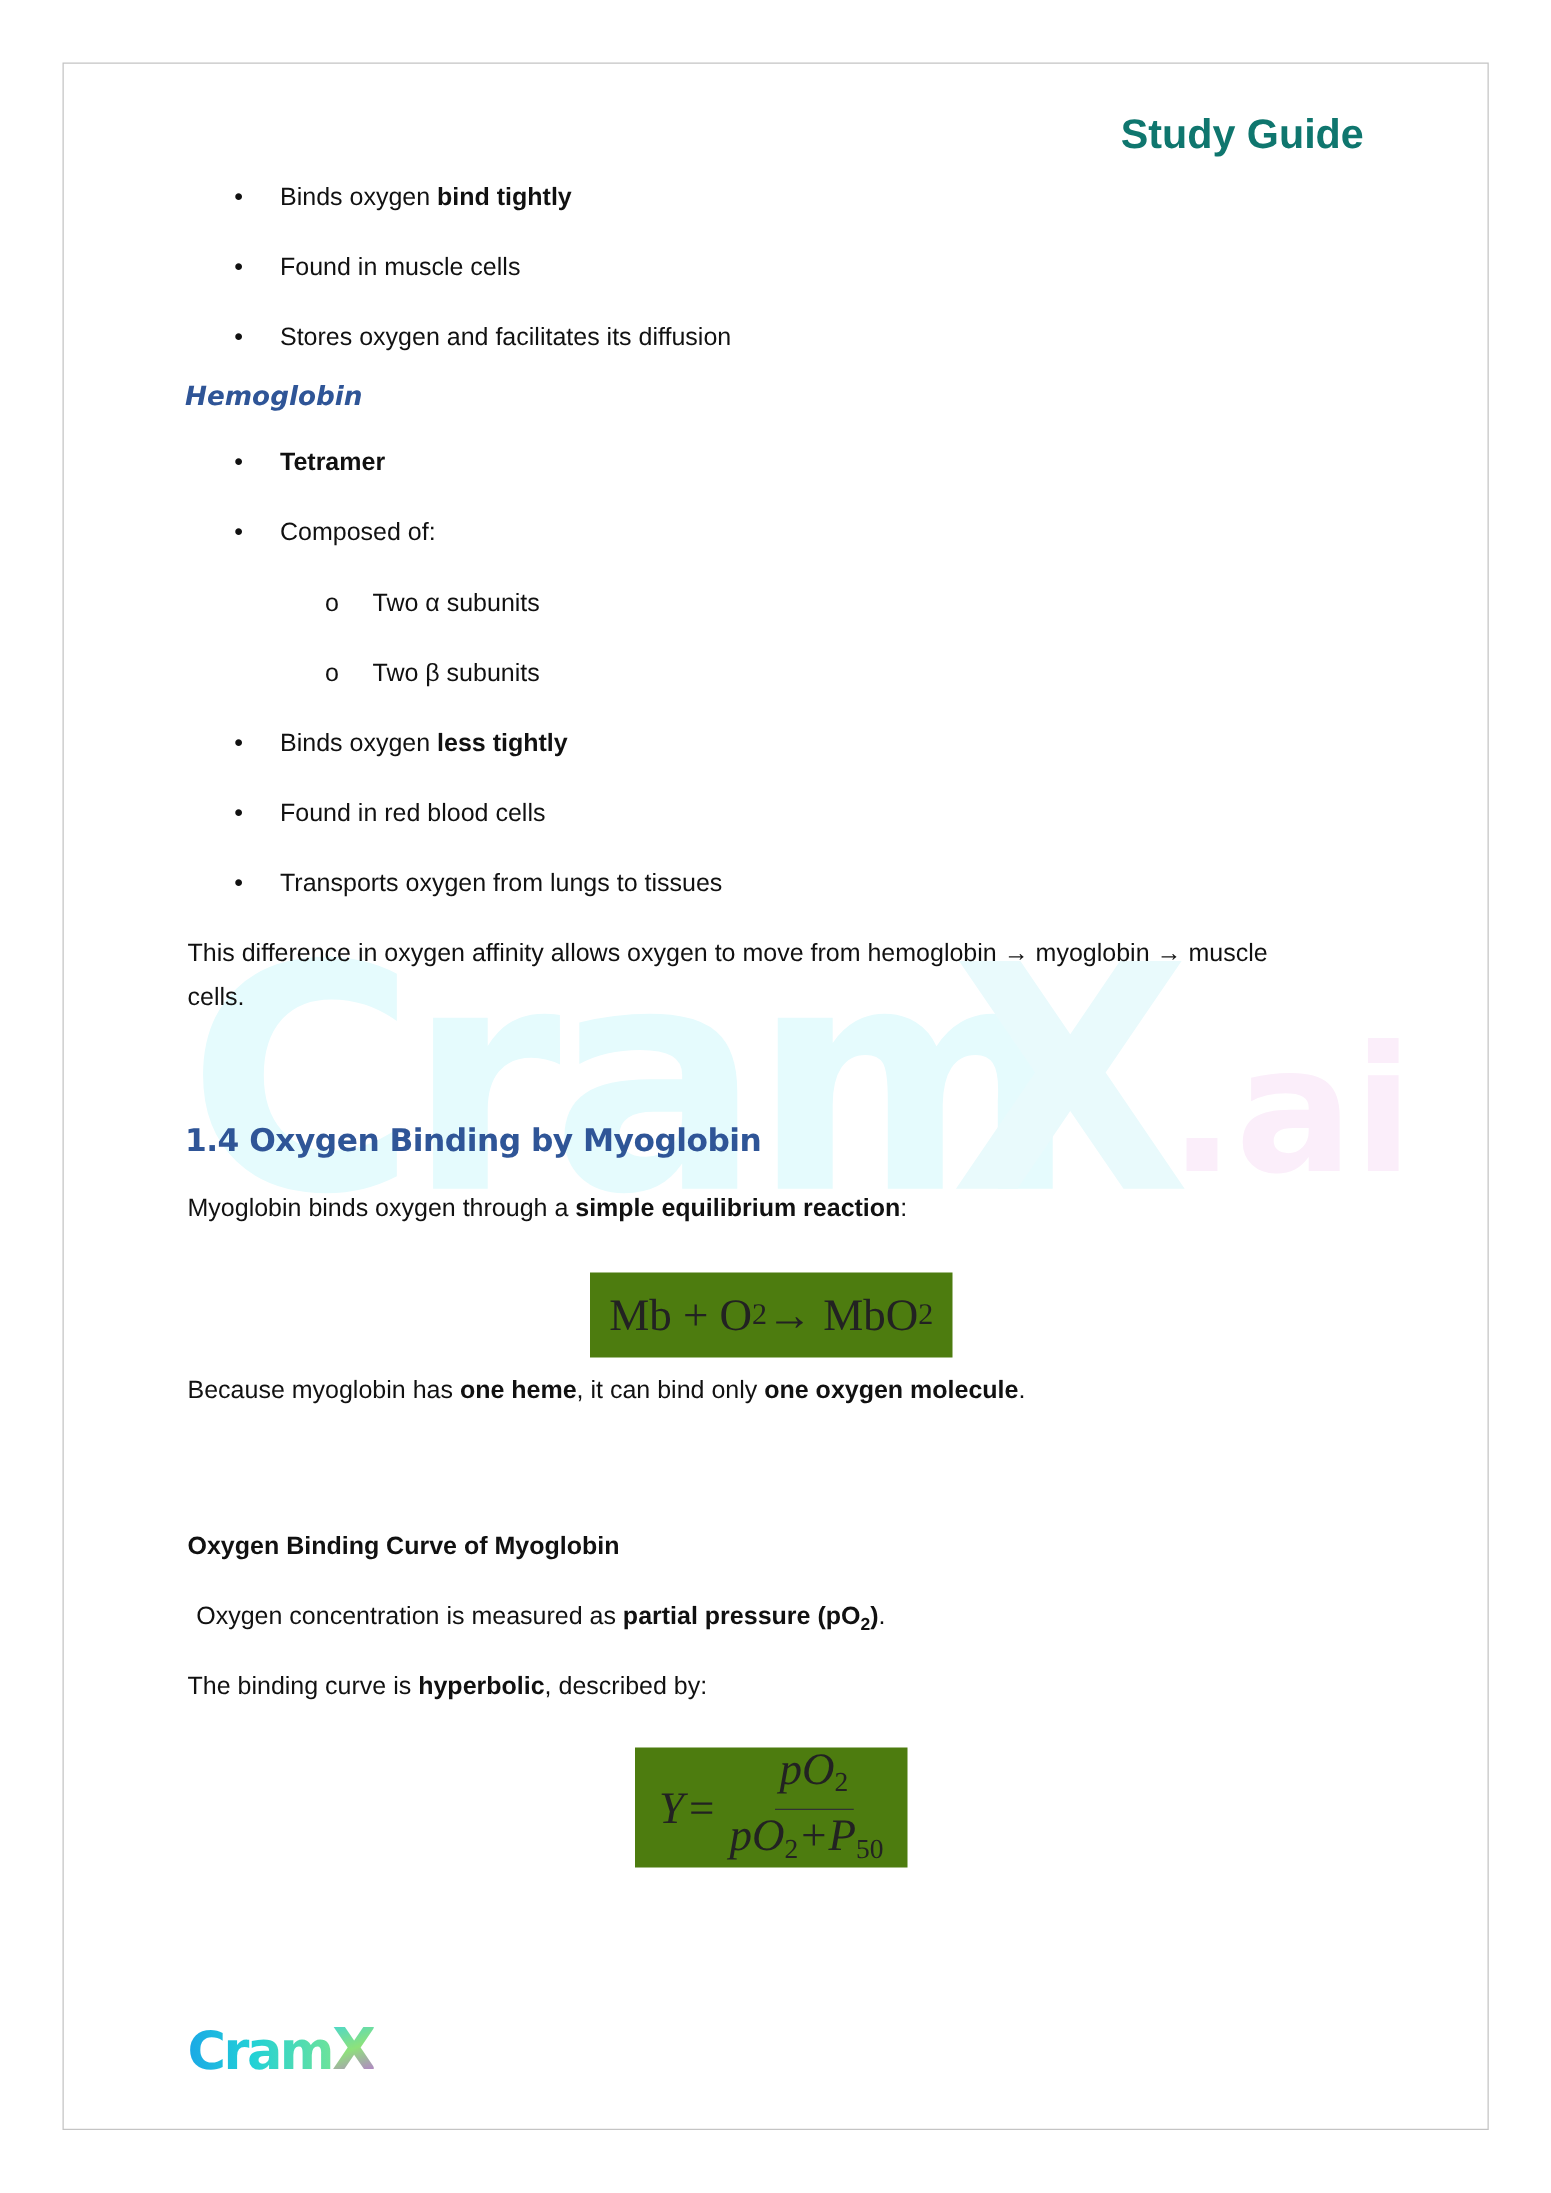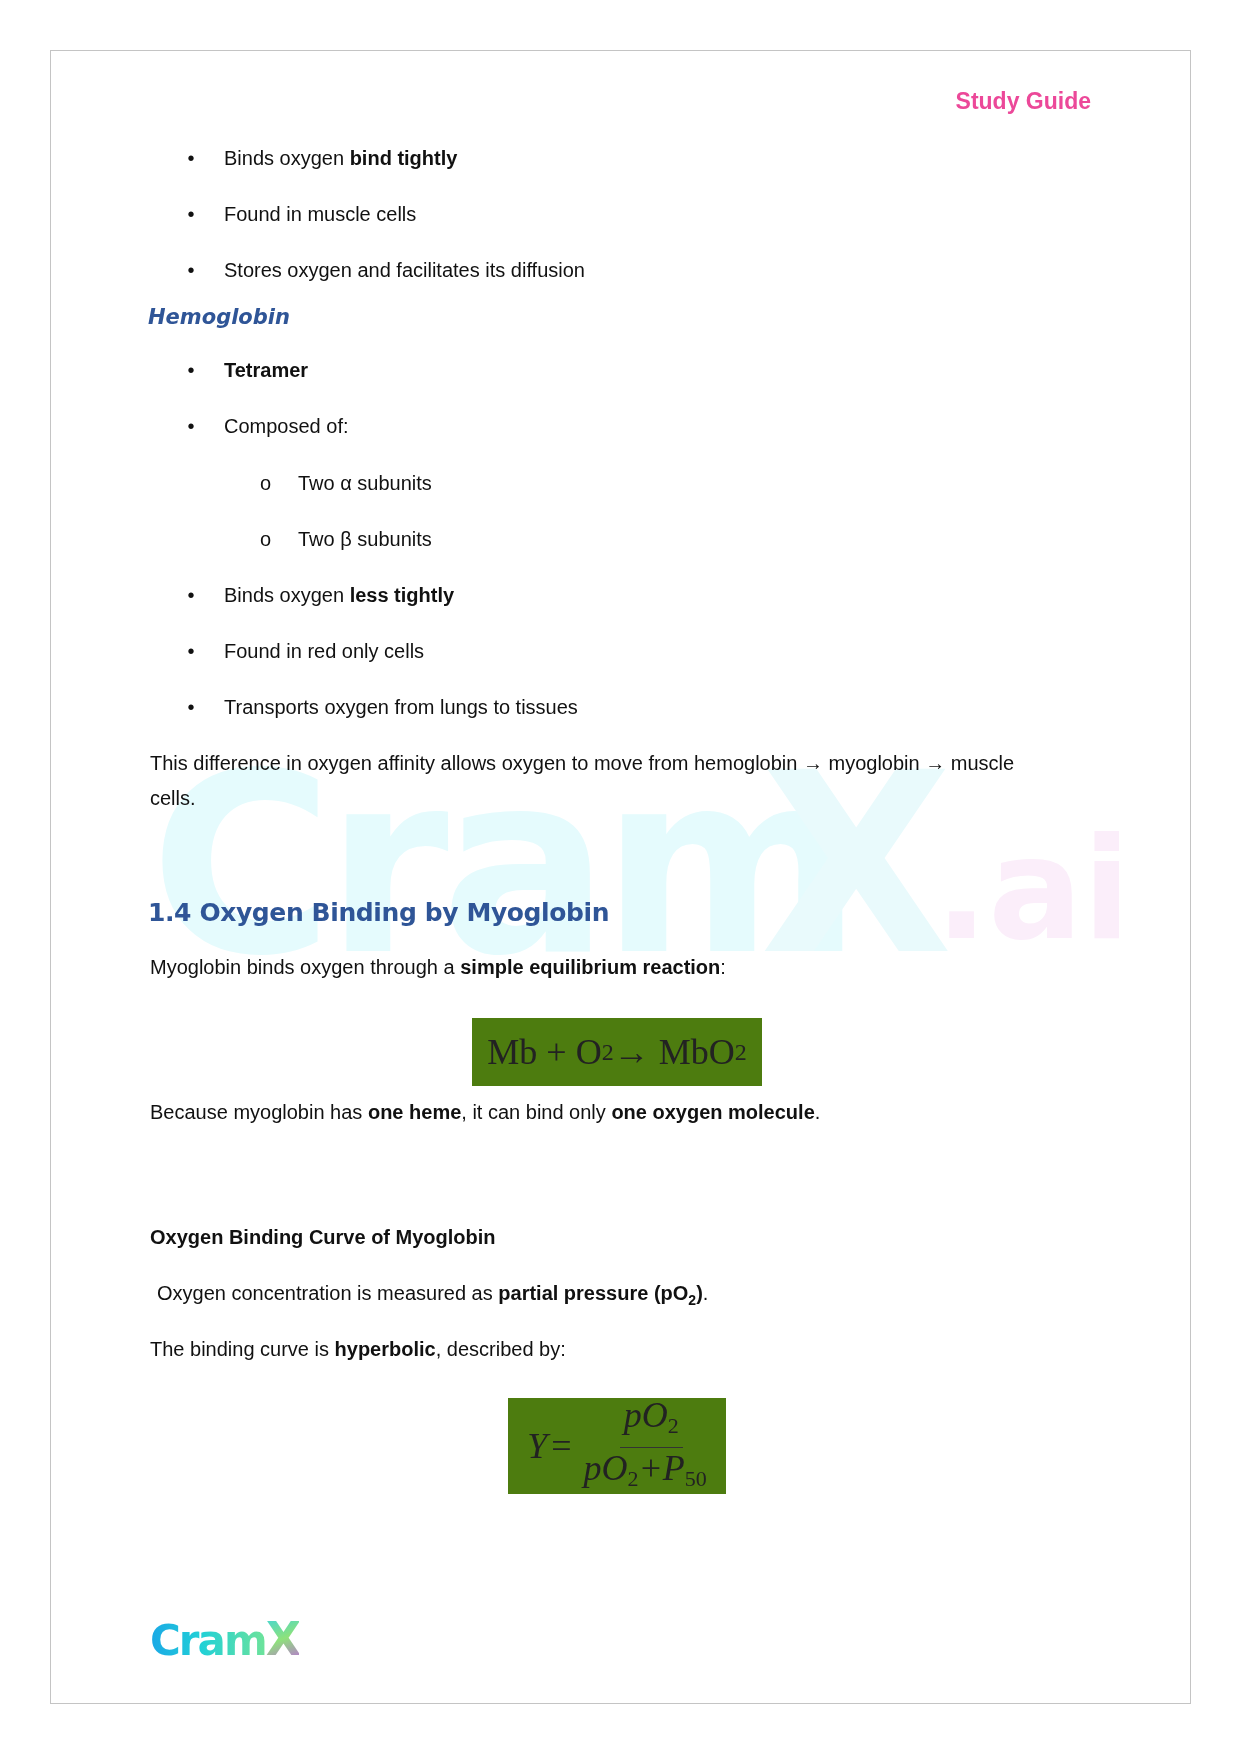--- a/index.html
+++ b/index.html
@@ -24,21 +24,21 @@
       color: #e9fafc;
     }
     .wm-ai {
       position: absolute; left: 785px; top: 50px;
       font-family: "DejaVu Sans", sans-serif; font-weight: bold; font-size: 140px; line-height: 1;
       color: #fbeefa;
     }
 
     .doc-title {
       position: absolute; right: 150px; top: 88px;
-      font-size: 23px; font-weight: bold; color: #ec4899;
+      font-size: 33px; font-weight: bold; color: #0f766e;
     }
 
     .content { position: absolute; left: 150px; top: 0; width: 940px; }
     .abs { position: absolute; white-space: nowrap; }
 
     .bullet-row { position: absolute; left: 36px; font-size: 20px; line-height: 24px; }
     .bullet-row .dot { position: absolute; left: 0; width: 10px; text-align: center; }
     .bullet-row .txt { position: absolute; left: 38px; white-space: nowrap; }
 
     .sub-row { position: absolute; left: 110px; font-size: 20px; line-height: 24px; }
@@ -131,21 +131,21 @@
   <div class="sub-row" style="top:527px;">
     <span class="dot">o</span>
     <span class="txt">Two β subunits</span>
   </div>
   <div class="bullet-row" style="top:583px;">
     <span class="dot">•</span>
     <span class="txt"><span>Binds oxygen </span><span class="bold">less tightly</span></span>
   </div>
   <div class="bullet-row" style="top:639px;">
     <span class="dot">•</span>
-    <span class="txt">Found in red only cells</span>
+    <span class="txt">Found in red blood cells</span>
   </div>
   <div class="bullet-row" style="top:695px;">
     <span class="dot">•</span>
     <span class="txt">Transports oxygen from lungs to tissues</span>
   </div>
 
   <div class="abs para" style="left:0; top:751px;">This difference in oxygen affinity allows oxygen to move from hemoglobin → myoglobin → muscle</div>
   <div class="abs para" style="left:0; top:786px;">cells.</div>
 
   <div class="abs section-heading" style="left:-2px; top:898px;">1.4 Oxygen Binding by Myoglobin</div>

